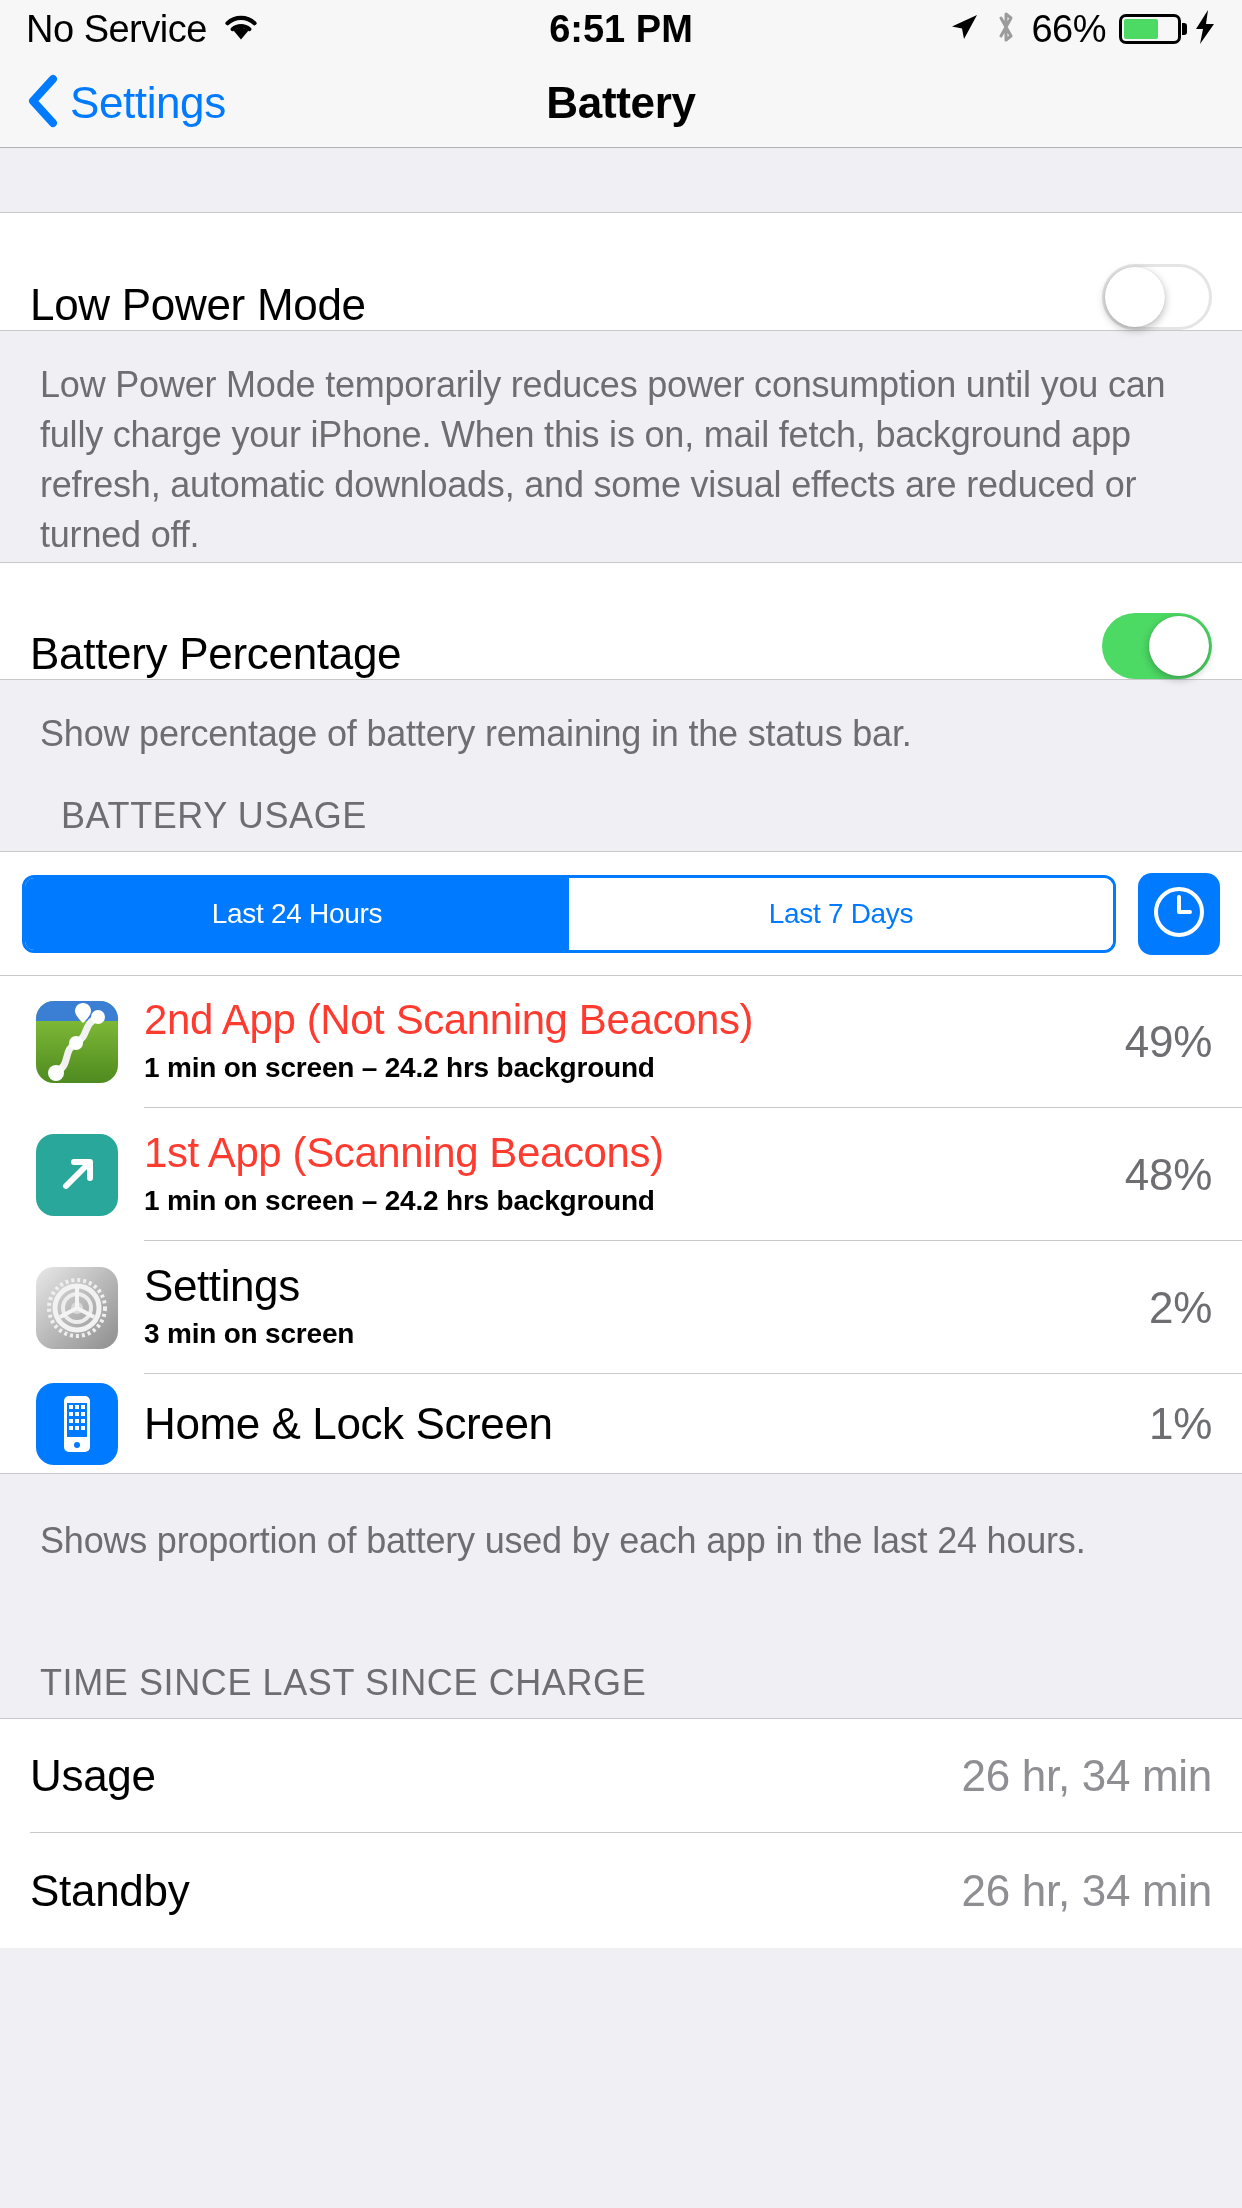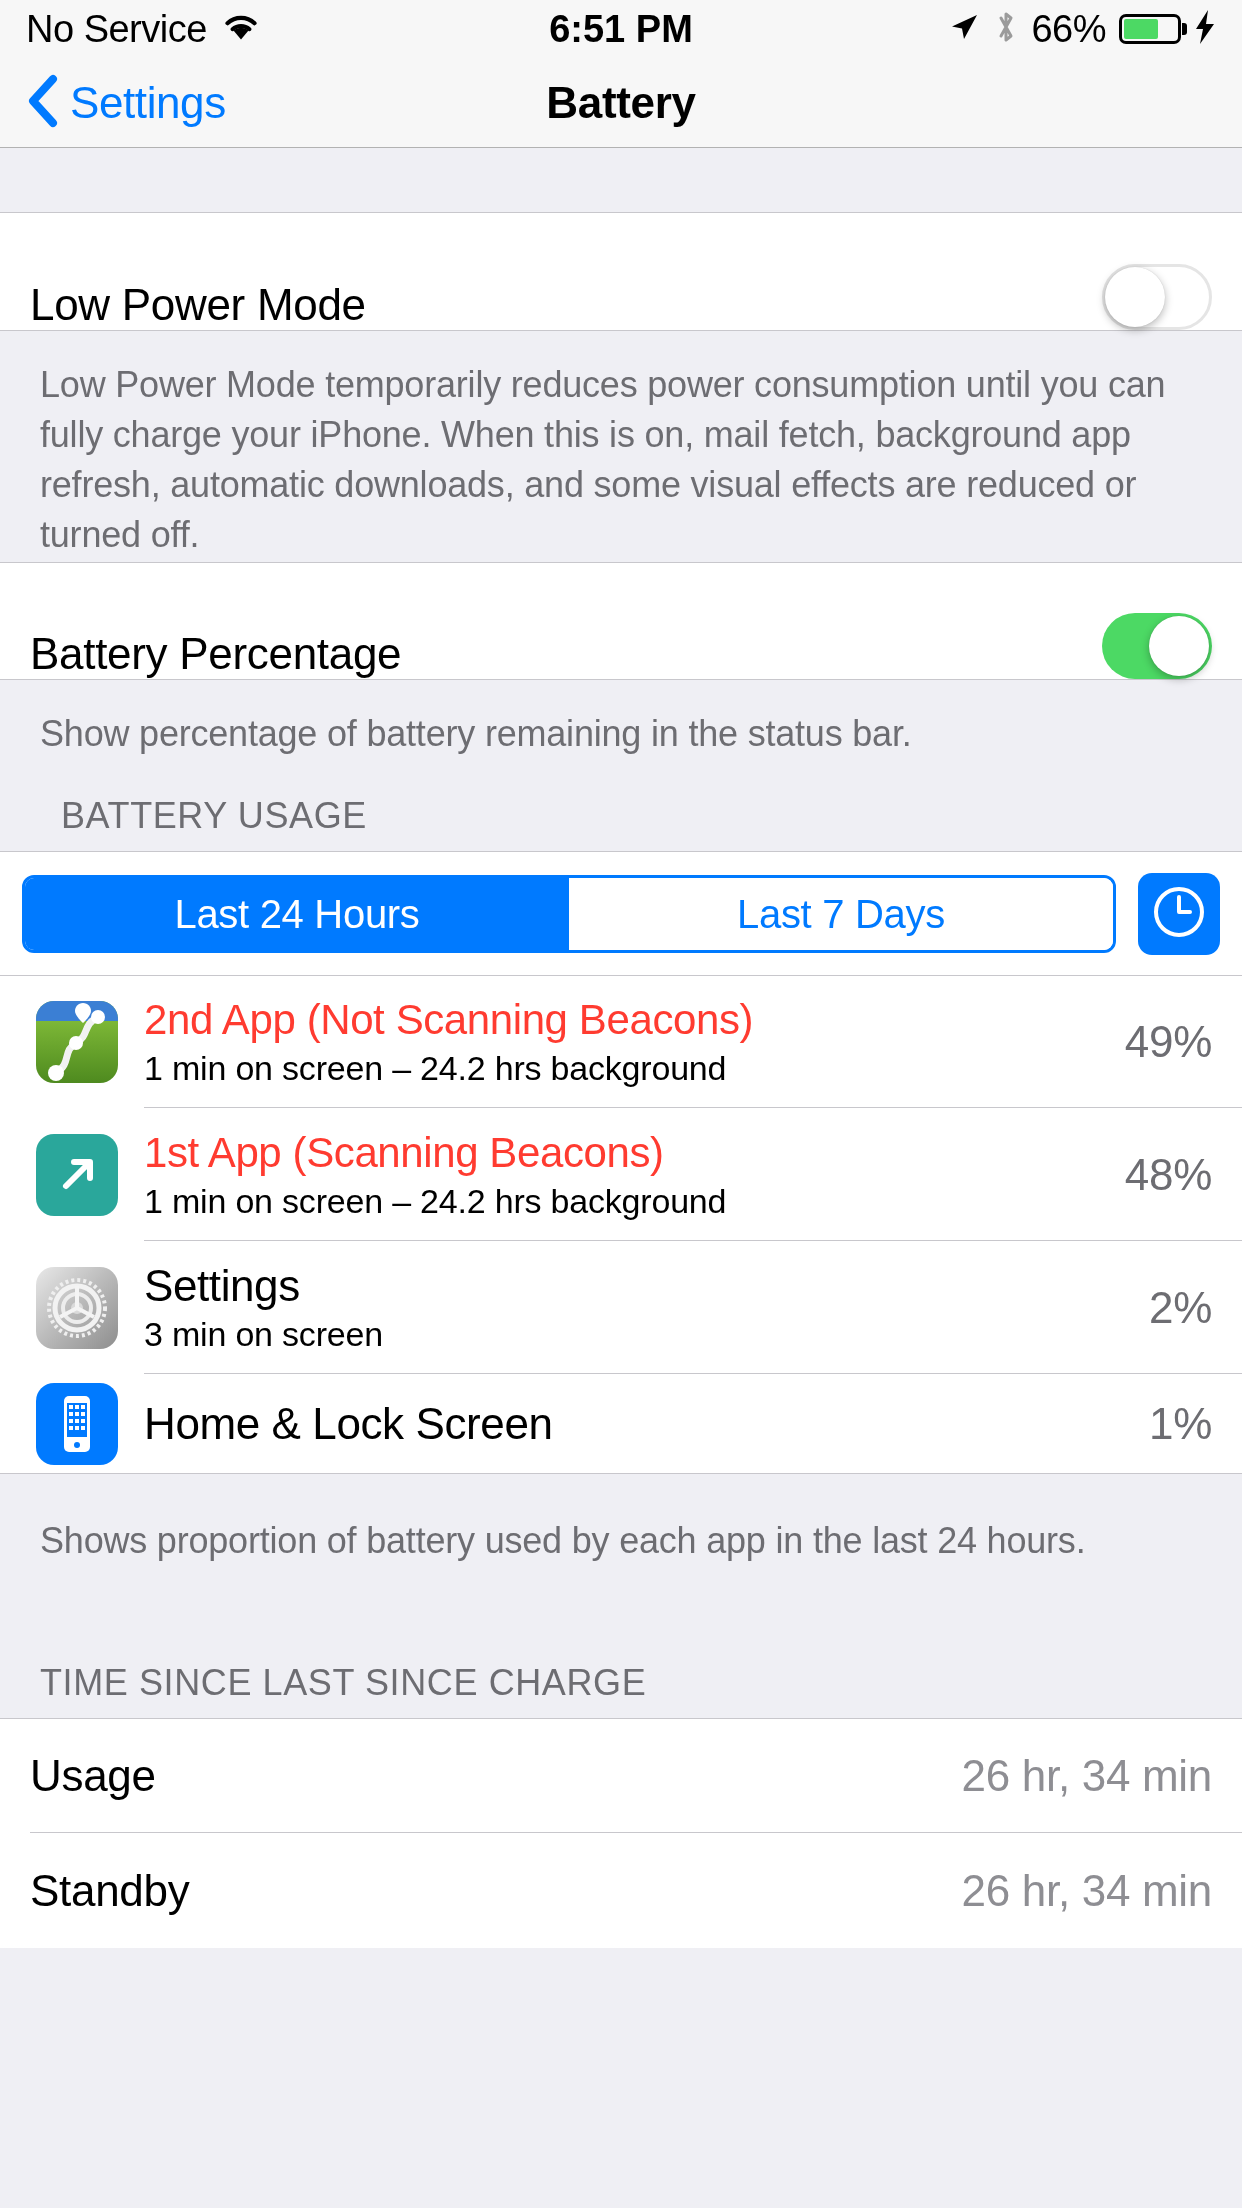--- a/index.html
+++ b/index.html
@@ -99,41 +99,41 @@
   .segwrap {
     background:#fff; display:flex; align-items:center;
     padding:22px 22px 20px 22px; gap:22px;
   }
   .segmented {
     flex:1; display:flex; height:78px;
     border:3px solid #007AFF; border-radius:12px; overflow:hidden;
   }
   .seg {
     flex:1; display:flex; align-items:center; justify-content:center;
-    font-size:40px; letter-spacing:-0.3px; cursor:pointer;
+    font-size:28px; letter-spacing:-0.3px; cursor:pointer;
   }
   .seg.active { background:#007AFF; color:#fff; }
   .seg.idle   { background:#fff; color:#007AFF; }
   .clockbtn {
     width:82px; height:82px; border-radius:14px; background:#007AFF;
     display:flex; align-items:center; justify-content:center; flex:none;
     cursor:pointer;
   }
 
   
   .approw {
     background:#fff; display:flex; align-items:center;
     padding:0 30px 0 36px; position:relative;
   }
   .appicon { width:82px; height:82px; flex:none; margin-right:26px; position:relative; }
   .appinfo { flex:1; min-width:0; }
   .appname { font-size:42px; letter-spacing:-0.4px; line-height:52px; }
   .appname.red { color:#FF3B30; }
   .appname.plain { color:#000; font-size:44px; }
-  .appsub { font-size:34px; color:#000; letter-spacing:-0.2px; line-height:44px; }
+  .appsub { font-size:28px; color:#000; letter-spacing:-0.2px; line-height:44px;font-weight:bold; }
   .apppct { font-size:44px; color:#6D6D72; letter-spacing:-0.3px; flex:none; }
   .rowsep {
     position:absolute; left:144px; right:0; bottom:0;
     height:1px; background:#C8C7CC;
   }
   .fullsep { position:absolute; left:0; right:0; bottom:0; height:1px; background:#C8C7CC; }
 
   
   .timerow {
     background:#fff; display:flex; align-items:center;

